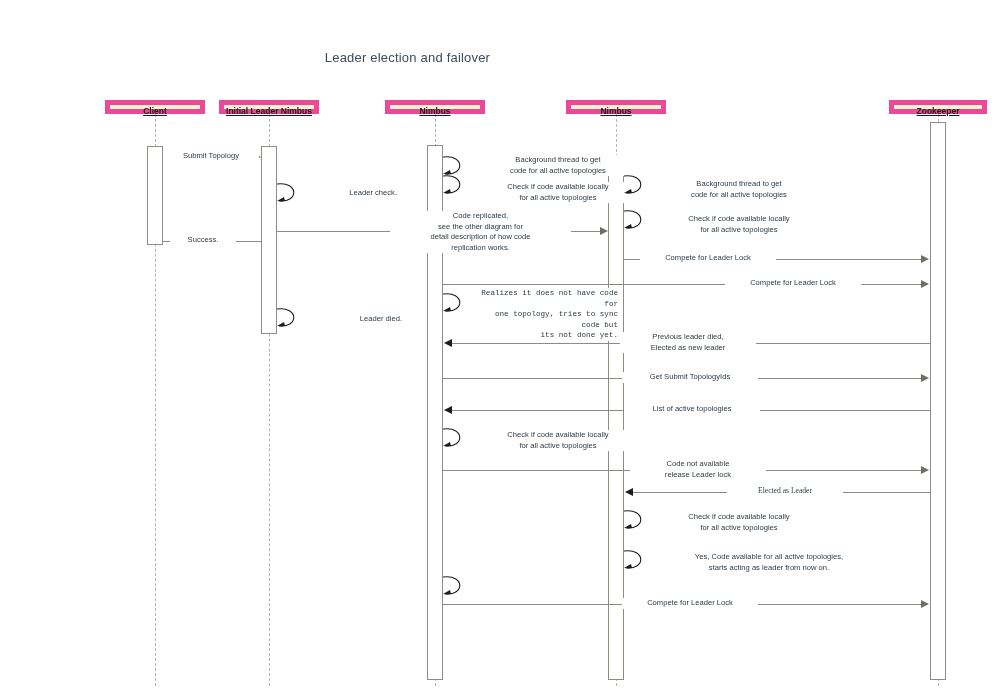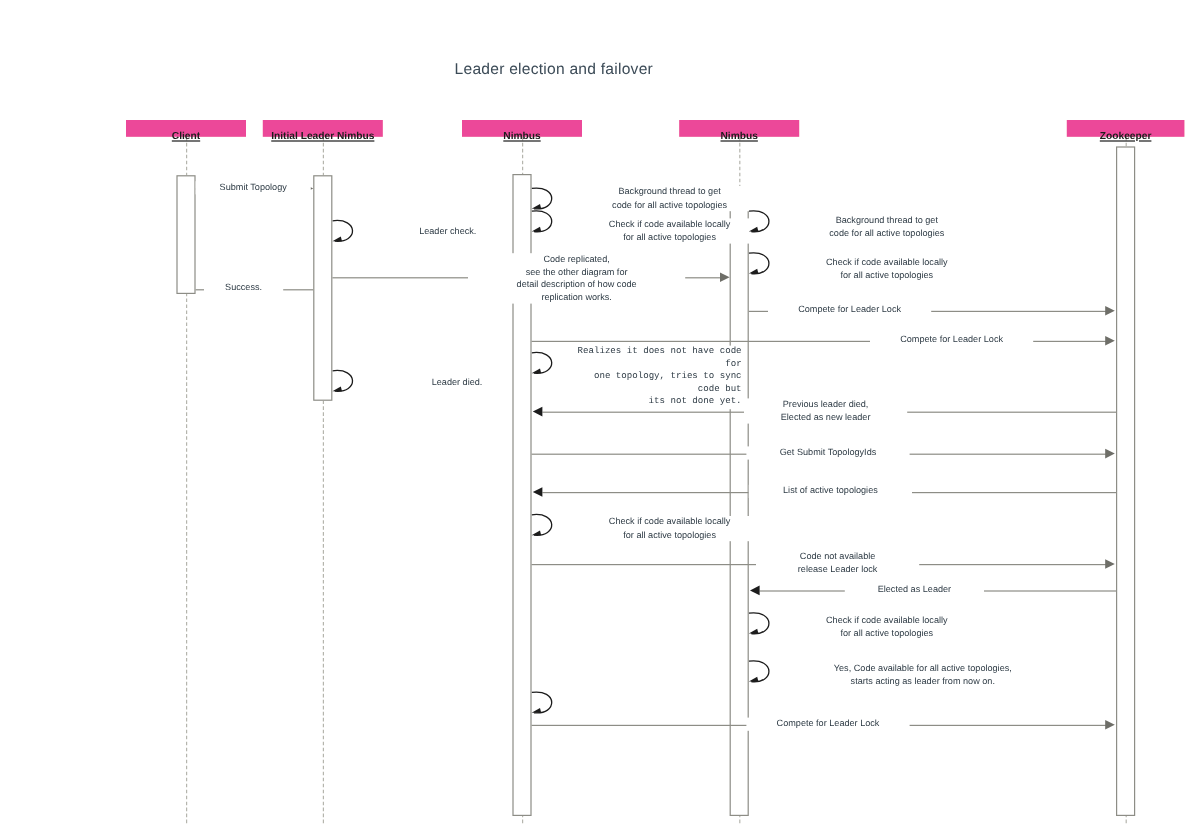--- a/index.html
+++ b/index.html
@@ -13,38 +13,37 @@
     font-family: "Liberation Sans", sans-serif;
     color: #2e3b45;
     position: relative;
     overflow: hidden;
   }
   #diagram {
     position: absolute;
     left: 0; top: 0;
     width: 815px;
     height: 691px;
-    padding-left: 36px;
   }
   .title {
     position: absolute;
     width: 100%;
     text-align: center;
     top: 50px;
     font-size: 13px;
     color: #3c4b57;
     letter-spacing: 0.2px;
   }
   
   .actor-box {
     position: absolute;
     box-sizing: border-box;
     height: 14px;
     background: #fdf2d0;
-    border: 7px solid #ec4899;
+    border: 5px solid #ec4899;
     text-align: center;
     line-height: 12px;
     font-size: 8.5px;
     font-weight: bold;
     color: #1c1c1c;
   }
   .actor-box span {
     text-decoration: underline;
     text-underline-offset: 1px;
   }
@@ -241,21 +240,21 @@
   <div class="msg-label center" style="left:470px; top:430px; width:170px;">Check if code available locally
 for all active topologies</div>
 
   <div class="msg-line" style="left:443px; top:470px; width:479px;"></div>
   <div class="arrow-head arrow-right" style="left:921px; top:466px;"></div>
   <div class="msg-label center" style="left:630px; top:459px; width:130px;">Code not available
 release Leader lock</div>
 
   <div class="msg-line" style="left:633px; top:492px; width:297px;"></div>
   <div class="arrow-head arrow-left-dark" style="left:625px; top:488px;"></div>
-  <div class="msg-label center" style="left:704px; top:486px; width:110px;">Elected as Leader</div>
+  <div class="msg-label center" style="left:727px; top:486px; width:110px;font-family:Liberation Serif, serif;">Elected as Leader</div>
 
   <div class="selfloop" style="left:624px; top:507px;">
     <svg width="26" height="26" viewBox="0 0 26 26">
       <path d="M0 4 C 22 1, 22 23, 2 21" fill="none" stroke="#1c1c1c" stroke-width="1.1"></path>
       <polygon points="8,21 0,21 7,17" fill="#1c1c1c"></polygon>
     </svg>
   </div>
   <div class="msg-label center" style="left:651px; top:512px; width:170px;">Check if code available locally
 for all active topologies</div>
 

